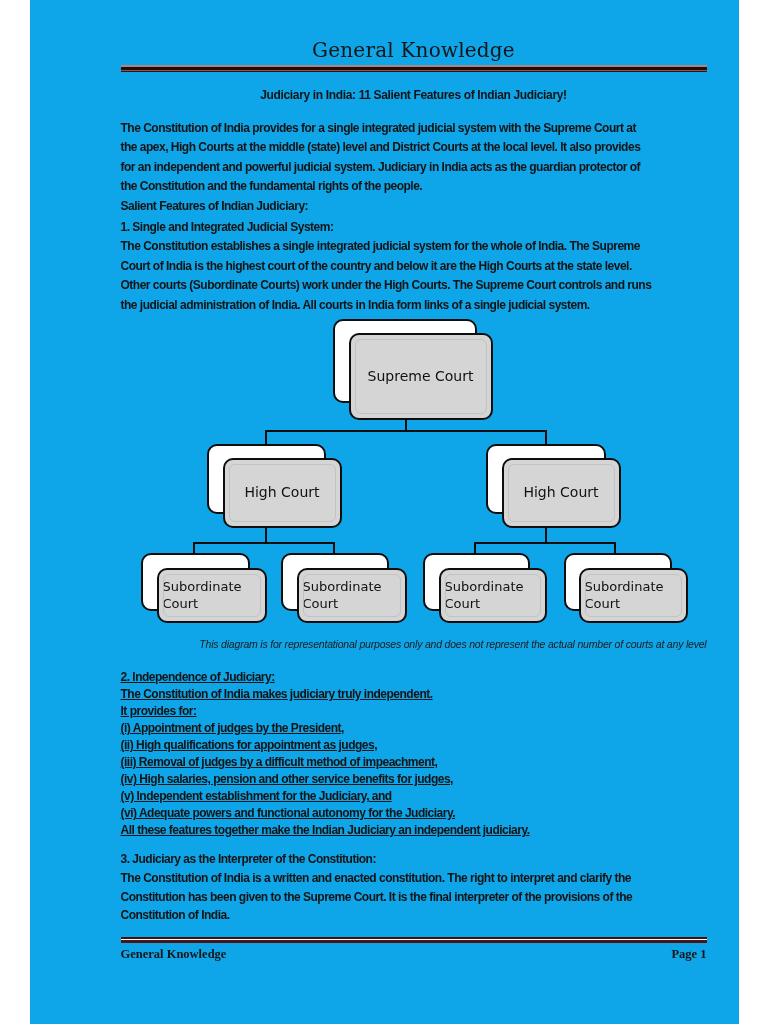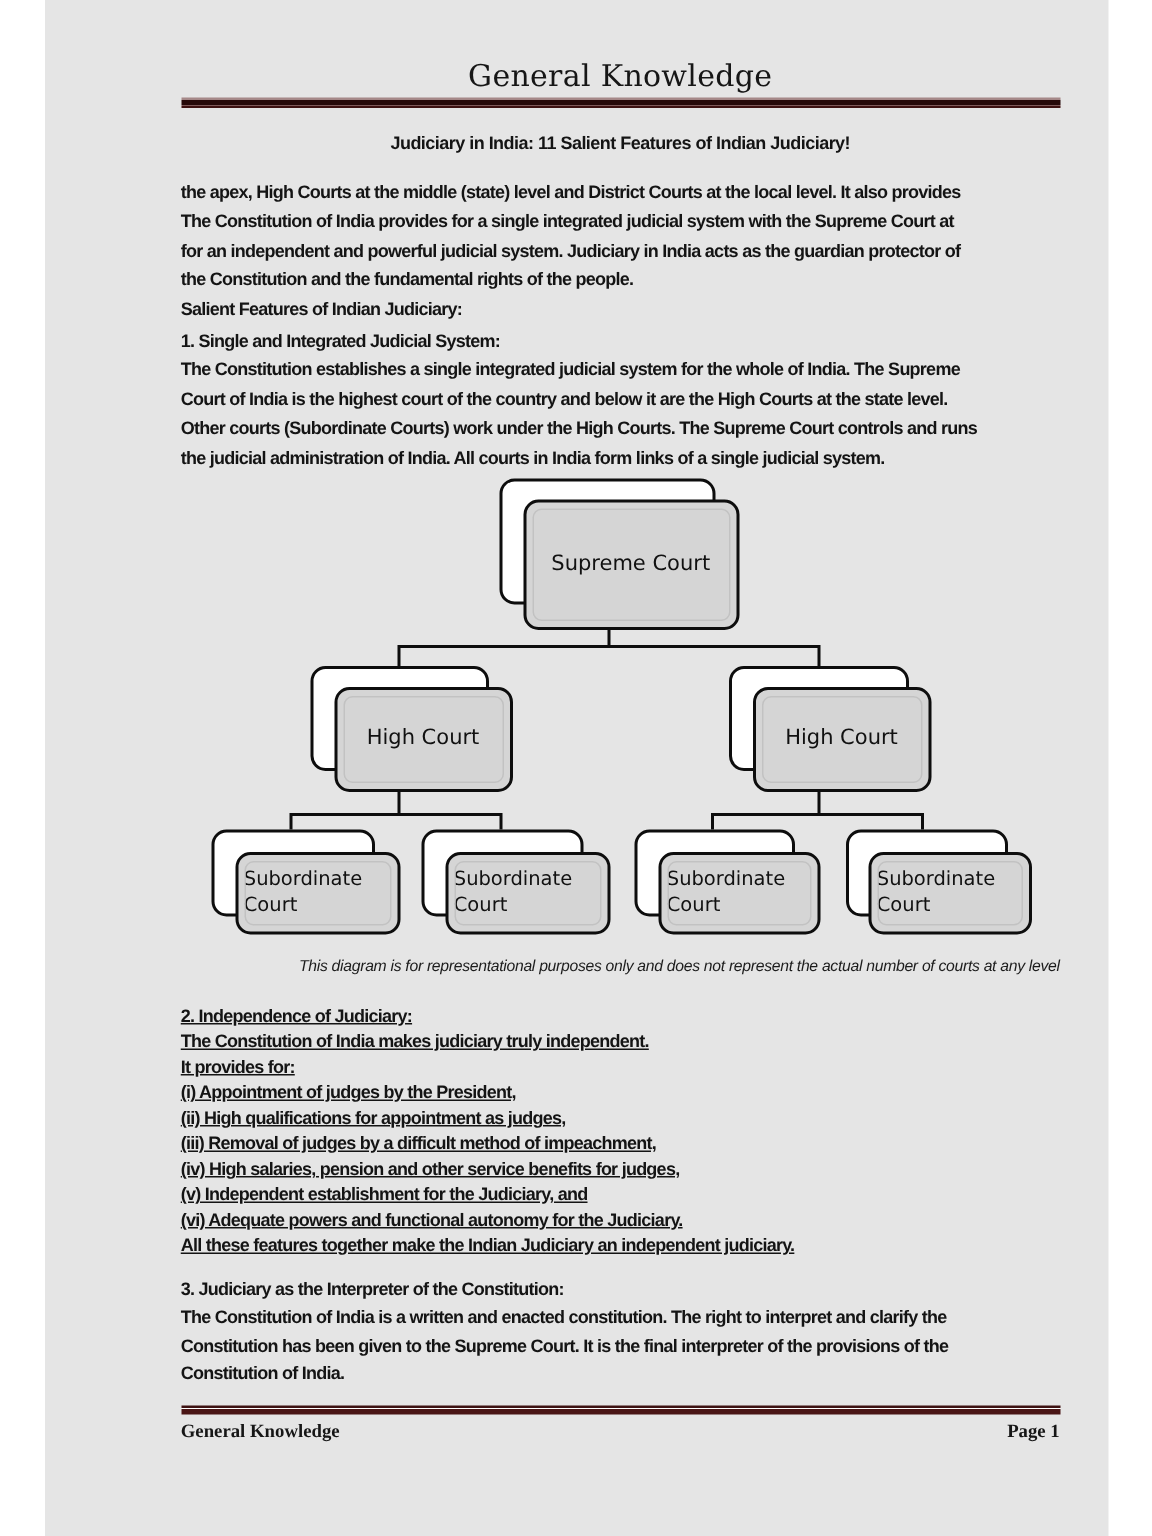--- a/index.html
+++ b/index.html
@@ -1,17 +1,17 @@
 <!DOCTYPE html>
 <html><head>
 <meta charset="utf-8">
 <style>
   html,body{margin:0;padding:0;background:#ffffff;}
   .page{
-    position:relative;width:709px;height:1024px;margin:0 auto;background:#e5e5e5;
+    position:relative;width:709px;height:1024px;margin:0 auto;background:#0ea5e9;
     font-family:"Liberation Sans",sans-serif;color:#161616;overflow:hidden;
   }
   
   .header-title{
     position:absolute;top:38px;left:0;width:768px;text-align:center;
     font-family:"DejaVu Serif",serif;font-size:20px;font-weight:400;color:#161616;
     letter-spacing:.2px;
   }
   .rule{position:absolute;left:91px;width:586px;}
   .rule-header{
@@ -63,22 +63,22 @@
 <body>
 
 <div class="page">
 
   <div class="header-title">General Knowledge</div>
   <div class="rule rule-header"></div>
 
   <div class="doc-title">Judiciary in India: 11 Salient Features of Indian Judiciary!</div>
 
   <div class="tblock intro">
+    <div class="ln">The Constitution of India provides for a single integrated judicial system with the Supreme Court at</div>
     <div class="ln">the apex, High Courts at the middle (state) level and District Courts at the local level. It also provides</div>
-    <div class="ln">The Constitution of India provides for a single integrated judicial system with the Supreme Court at</div>
     <div class="ln">for an independent and powerful judicial system. Judiciary in India acts as the guardian protector of</div>
     <div class="ln">the Constitution and the fundamental rights of the people.</div>
     <div class="ln">Salient Features of Indian Judiciary:</div>
   </div>
 
   <div class="tblock sec1">
     <div class="ln">1. Single and Integrated Judicial System:</div>
     <div class="ln">The Constitution establishes a single integrated judicial system for the whole of India. The Supreme</div>
     <div class="ln">Court of India is the highest court of the country and below it are the High Courts at the state level.</div>
     <div class="ln">Other courts (Subordinate Courts) work under the High Courts. The Supreme Court controls and runs</div>

